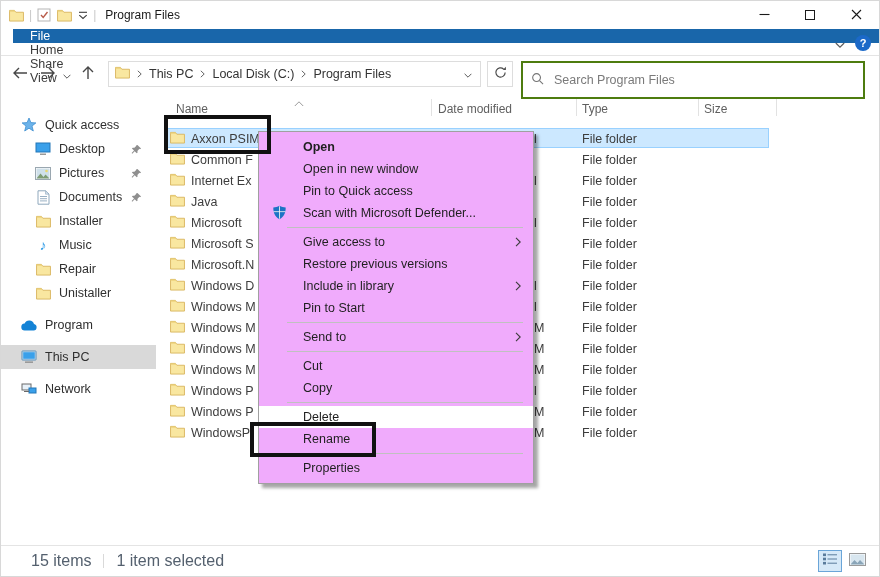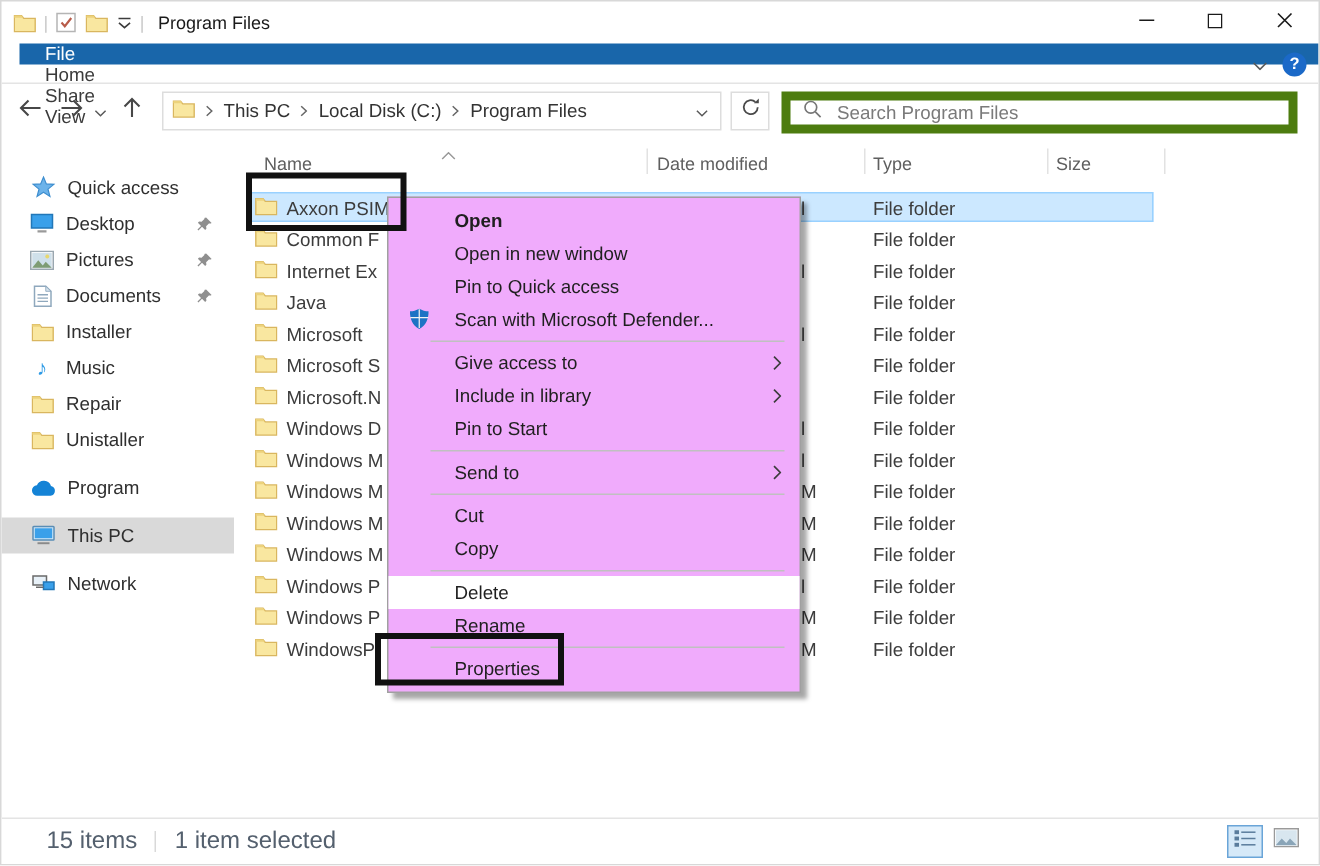--- a/index.html
+++ b/index.html
@@ -22,27 +22,27 @@
   .tabs-right{position:absolute;right:8px;top:28px;height:27px;display:flex;align-items:center;gap:10px;}
   .help-circle{width:16px;height:16px;border-radius:50%;background:#1b69c8;color:#fff;font-size:11px;font-weight:bold;display:flex;align-items:center;justify-content:center;}
   
   .addressrow{position:absolute;top:56px;left:0;right:0;height:34px;}
   .nav-btn{position:absolute;top:7px;display:flex;align-items:center;justify-content:center;width:22px;height:20px;}
   .crumb-box{position:absolute;left:107px;top:4px;width:373px;height:26px;border:1px solid #ddd;box-sizing:border-box;display:flex;align-items:center;padding:0 6px;font-size:12.5px;color:#333;background:#fff;}
   .crumb{display:flex;align-items:center;}
   .crumb-sep{display:flex;align-items:center;margin:0 7px;}
   .crumb-dd{margin-left:auto;display:flex;align-items:center;padding-right:2px;}
   .refresh-box{position:absolute;left:486px;top:4px;width:26px;height:26px;border:1px solid #ddd;box-sizing:border-box;display:flex;align-items:center;justify-content:center;background:#fff;}
-  .search-box{position:absolute;left:520px;top:4px;right:14px;height:28px;border:6px solid #4d7c0f;box-sizing:border-box;display:flex;align-items:center;padding:0 8px;background:#fff;gap:8px;}
+  .search-box{position:absolute;left:520px;top:4px;right:14px;height:38px;border:2px solid #4d7c0f;box-sizing:border-box;display:flex;align-items:center;padding:0 8px;background:#fff;gap:8px;}
   .search-box input{border:none;outline:none;flex:1;font-family:inherit;font-size:12.5px;color:#444;background:transparent;}
   .search-box input::placeholder{color:#7a7a7a;}
   
   .sidebar{position:absolute;left:0;top:92px;width:155px;bottom:31px;padding-top:20px;box-sizing:border-box;}
   .side-item{height:24px;display:flex;align-items:center;position:relative;font-size:12.5px;color:#2f2f2f;padding-left:19px;cursor:default;}
-  .side-item.child{padding-left:18px;}
+  .side-item.child{padding-left:33px;}
   .side-item.gap{margin-top:8px;}
   .side-item.selected{background:#d9d9d9;}
   .side-item .s-icon{width:18px;display:flex;align-items:center;justify-content:center;}
   .side-item .s-label{margin-left:7px;white-space:nowrap;}
   .side-item .s-pin{position:absolute;right:14px;display:flex;align-items:center;}
   
   .headers{position:absolute;left:155px;top:94px;right:0;height:26px;font-size:12px;color:#5f5f5f;}
   .hdr{position:absolute;top:7px;cursor:default;}
   .hdr-sort{position:absolute;top:1px;left:138px;}
   .hdr-line{position:absolute;top:4px;width:1px;height:17px;background:#e2e2e2;}
@@ -635,20 +635,28 @@
           <span>Give access to</span>
           <span class="m-arrow">
             <svg width="6" height="10" viewBox="0 0 6 10">
               <path d="M1 0.8L5.2 5 1 9.2" fill="none" stroke="#3c3c3c" stroke-width="1.1"></path>
             </svg>
           </span>
         </div>
 
       </div>
 
+      <div>
+        <div class="menu-item">
+
+          <span>Restore previous versions</span>
+
+        </div>
+
+      </div>
 
       <div>
         <div class="menu-item">
 
           <span>Include in library</span>
           <span class="m-arrow">
             <svg width="6" height="10" viewBox="0 0 6 10">
               <path d="M1 0.8L5.2 5 1 9.2" fill="none" stroke="#3c3c3c" stroke-width="1.1"></path>
             </svg>
           </span>

